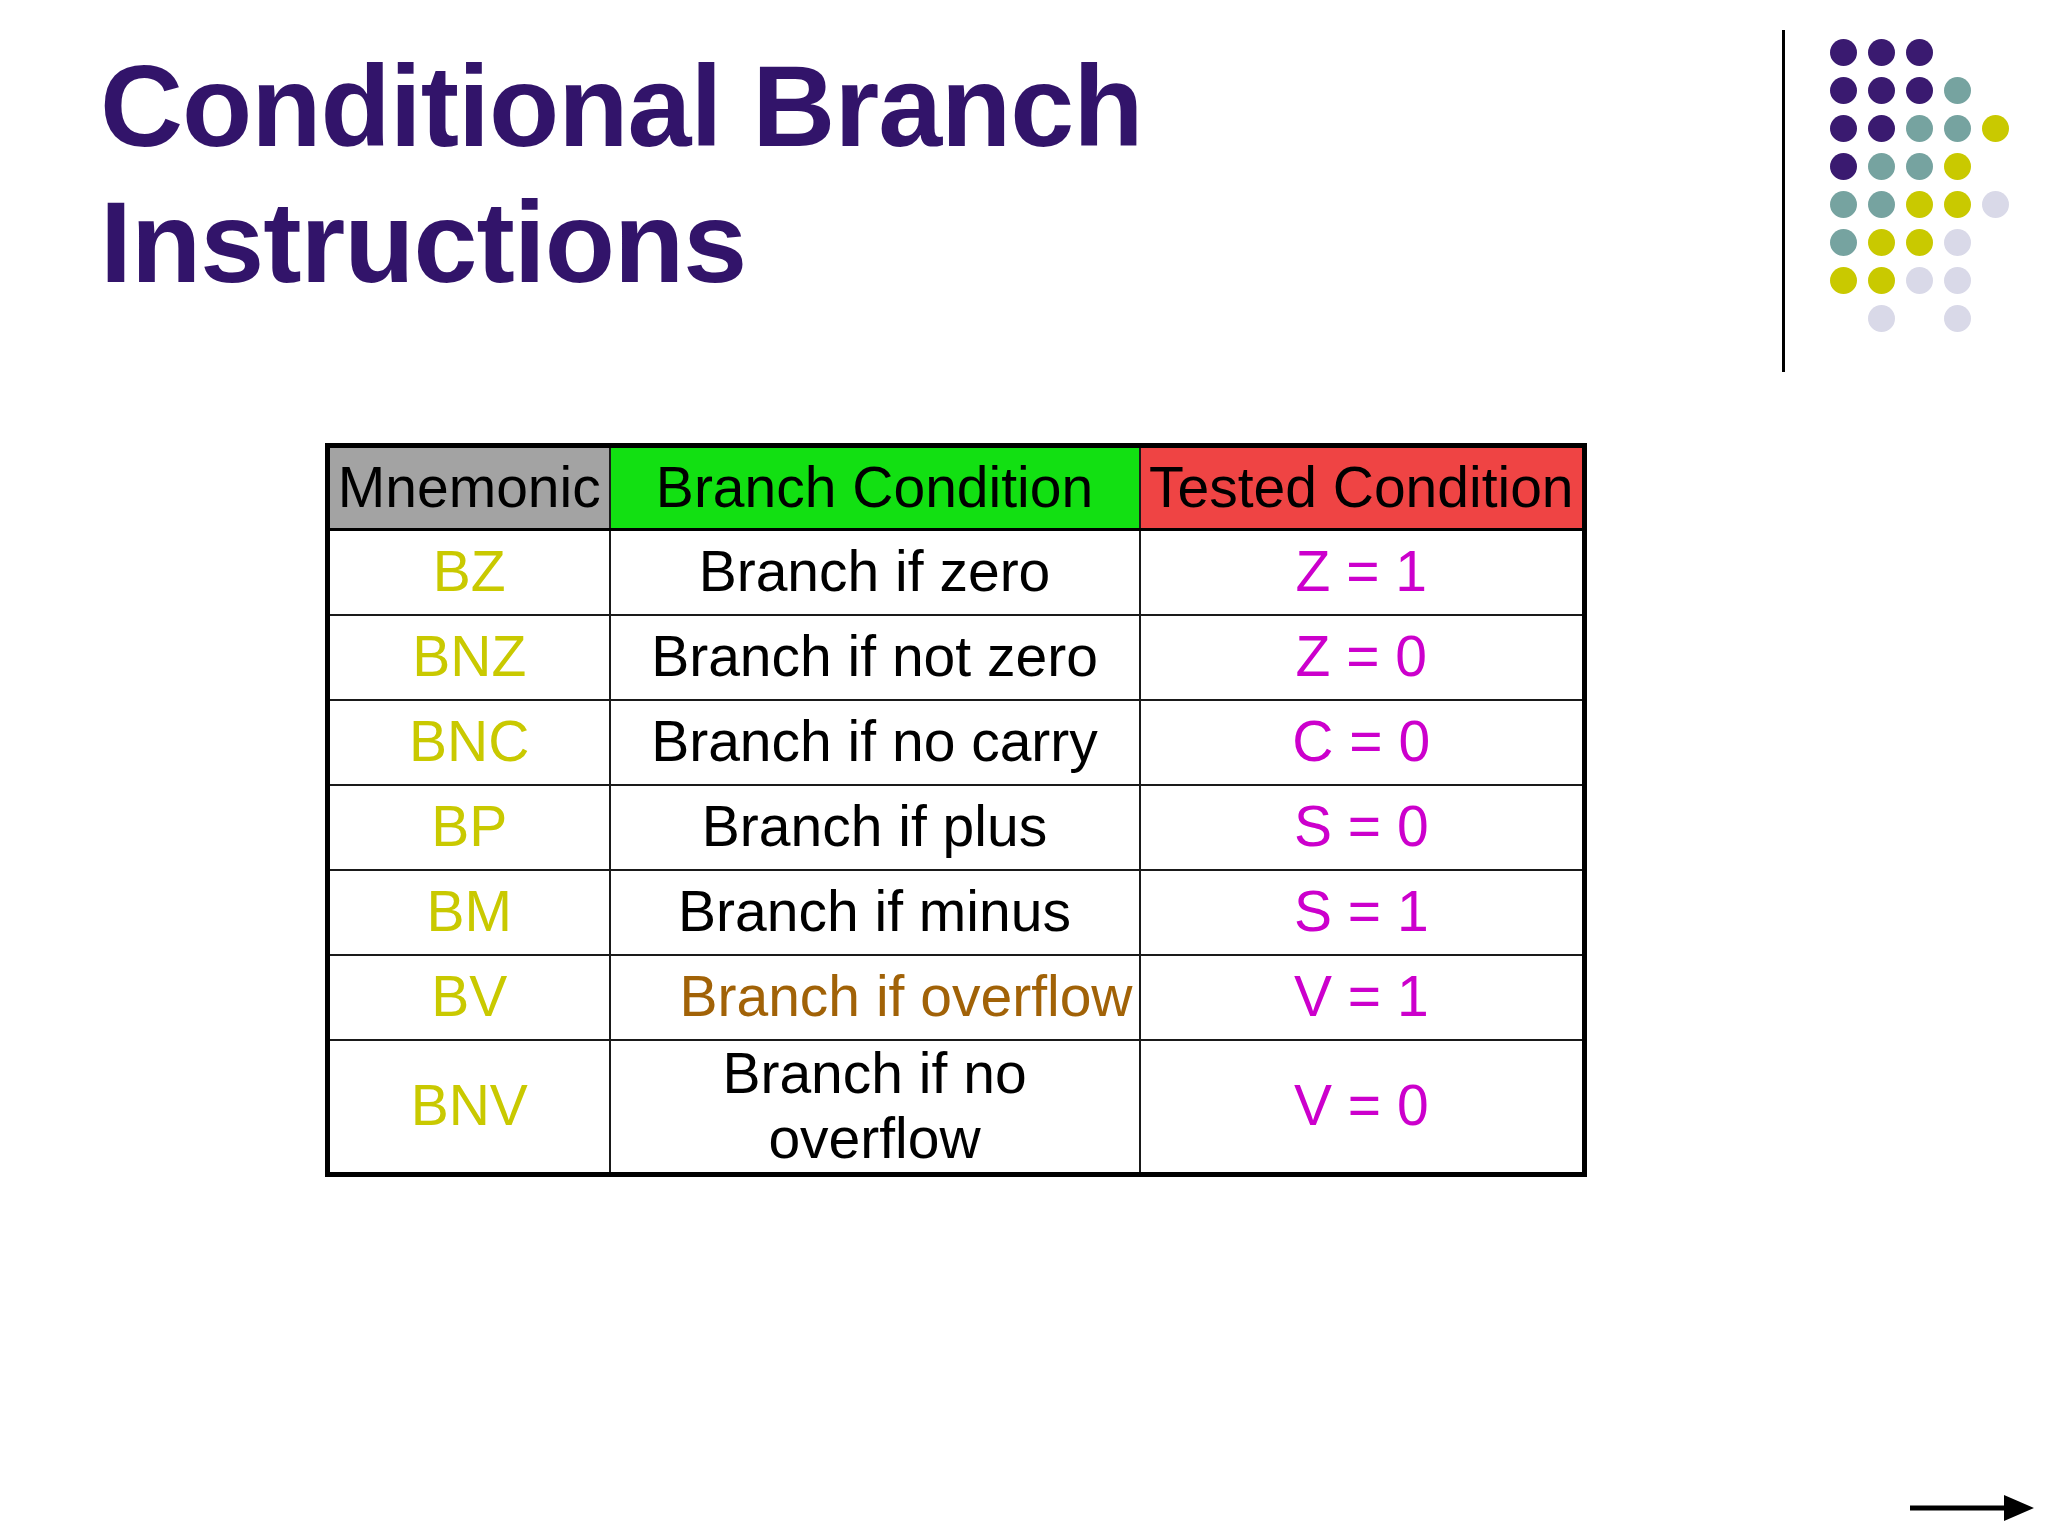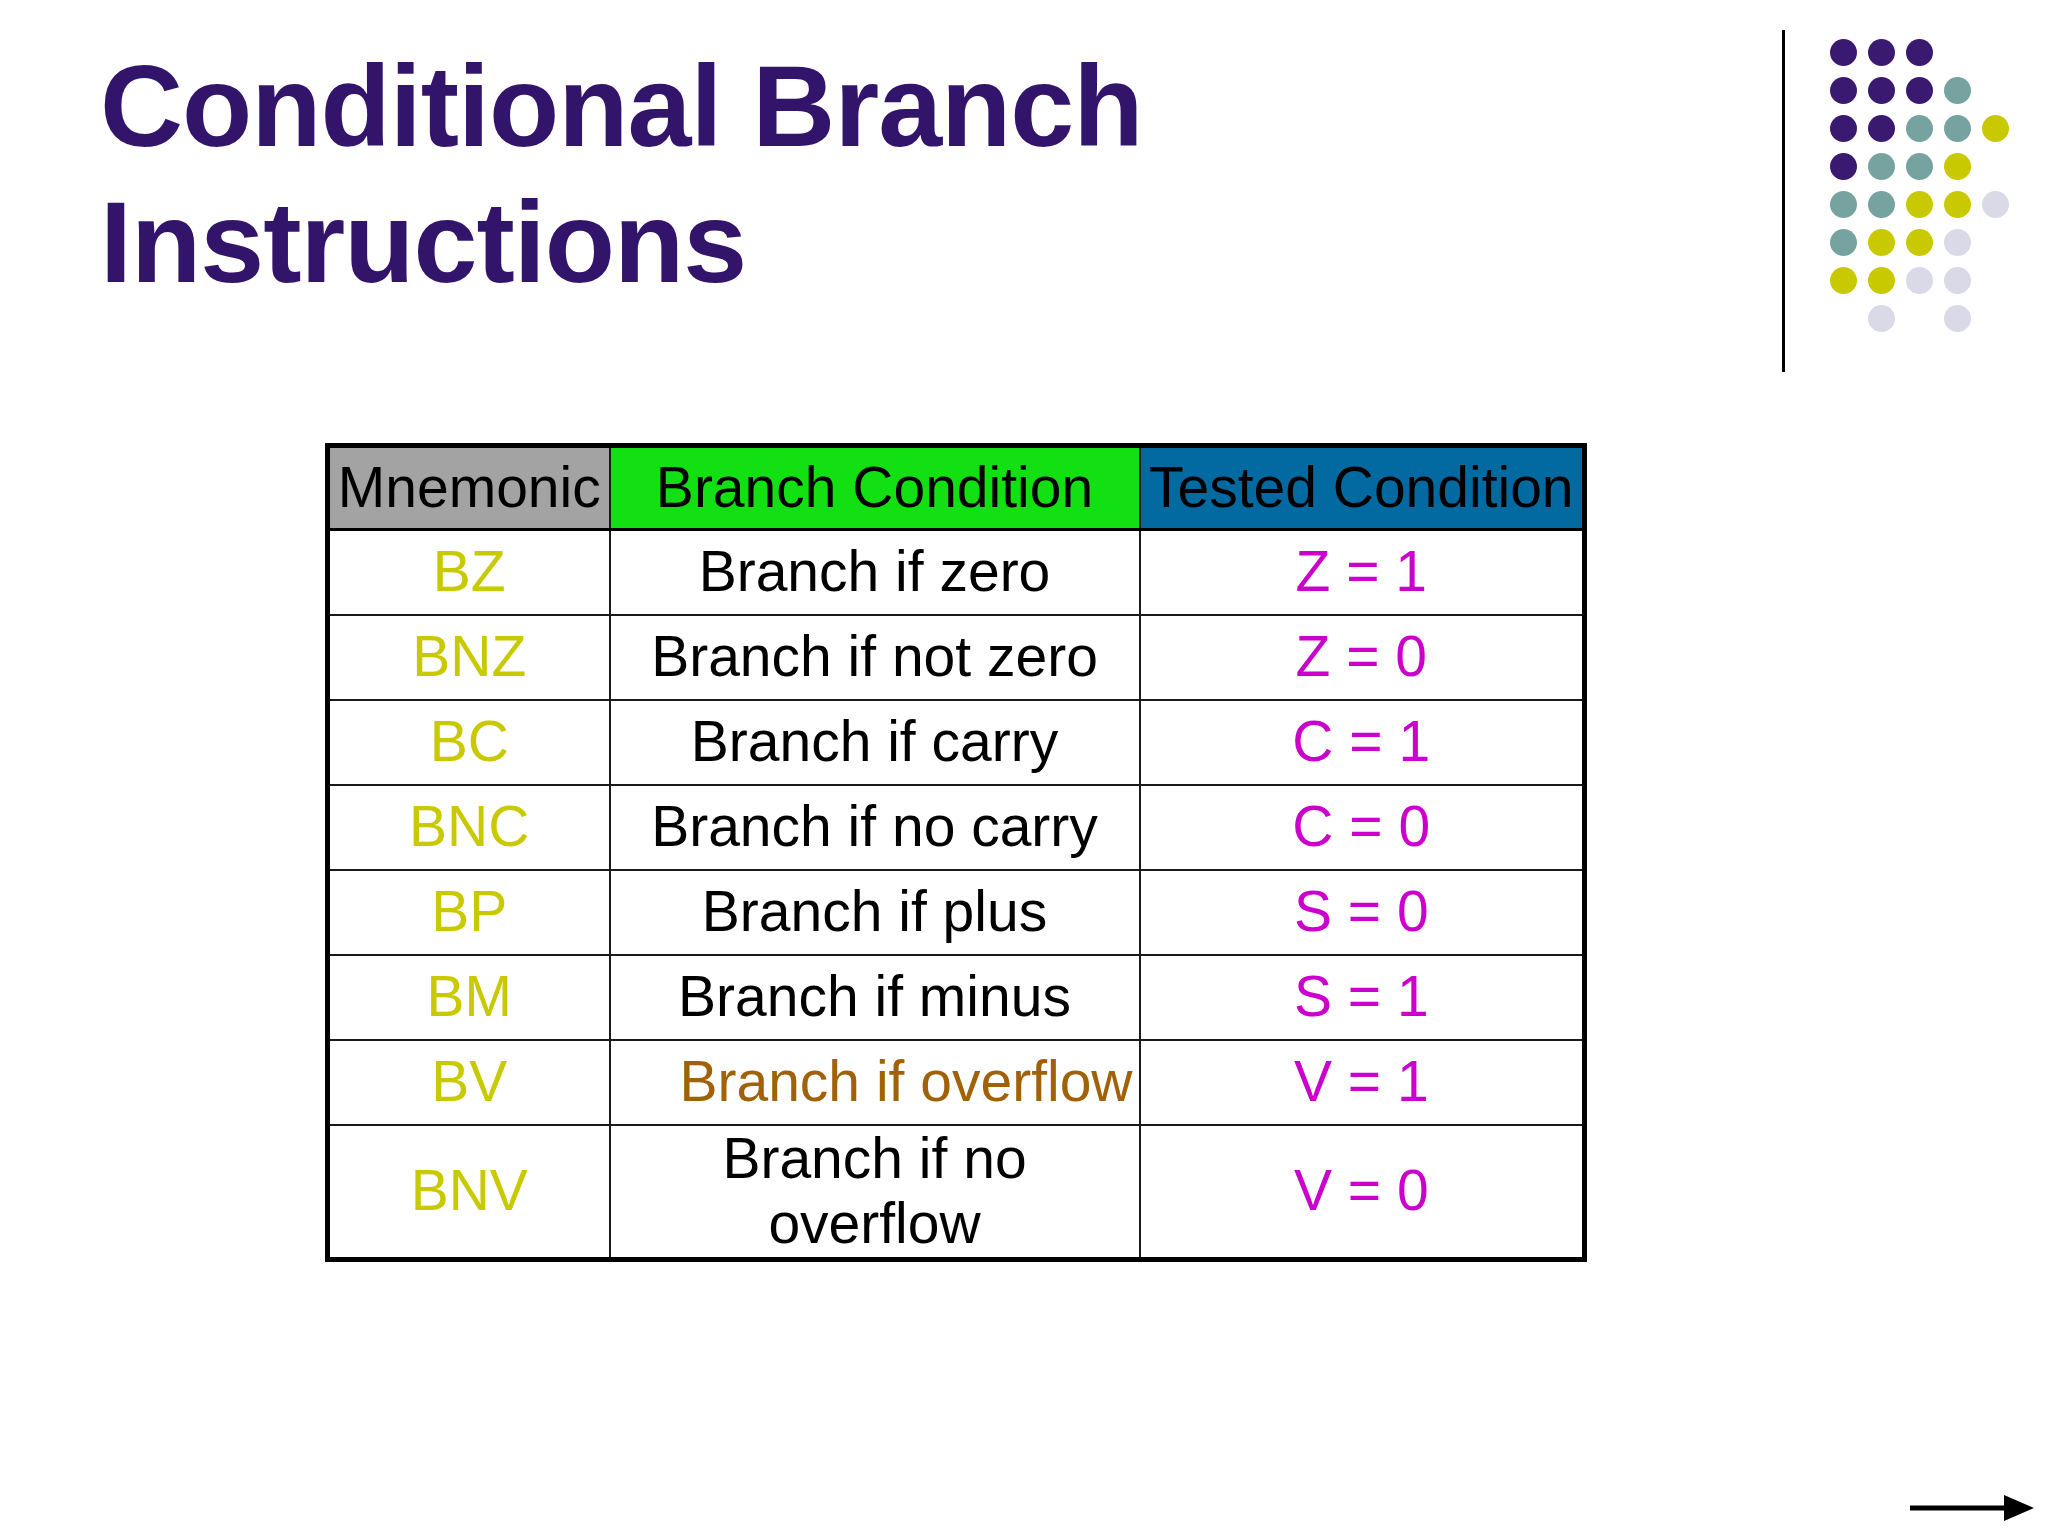--- a/index.html
+++ b/index.html
@@ -149,38 +149,33 @@
   <table class="branch-table">
     <colgroup>
       <col style="width:282px">
       <col style="width:530px">
       <col style="width:445px">
     </colgroup>
     <thead>
       <tr class="hdr">
         <th style="background: #a3a3a3;">Mnemonic</th>
         <th style="background: rgb(18, 224, 18);">Branch Condition</th>
-        <th style="background: #0369a1;">Tested Condition</th>
+        <th style="background: #ef4444;">Tested Condition</th>
       </tr>
     </thead>
     <tbody id="tbody">
       <tr class="row">
         <td class="mn" style="color: rgb(201, 201, 0);">BZ</td>
         <td class="cond" style="color: rgb(0, 0, 0);">Branch if zero</td>
         <td class="tst" style="color: rgb(204, 0, 204);">Z = 1</td>
       </tr>
       <tr class="row">
         <td class="mn" style="color: rgb(201, 201, 0);">BNZ</td>
         <td class="cond" style="color: rgb(0, 0, 0);">Branch if not zero</td>
         <td class="tst" style="color: rgb(204, 0, 204);">Z = 0</td>
-      </tr>
-      <tr class="row">
-        <td class="mn" style="color: rgb(201, 201, 0);">BC</td>
-        <td class="cond" style="color: rgb(0, 0, 0);">Branch if carry</td>
-        <td class="tst" style="color: rgb(204, 0, 204);">C = 1</td>
       </tr>
       <tr class="row">
         <td class="mn" style="color: rgb(201, 201, 0);">BNC</td>
         <td class="cond" style="color: rgb(0, 0, 0);">Branch if no carry</td>
         <td class="tst" style="color: rgb(204, 0, 204);">C = 0</td>
       </tr>
       <tr class="row">
         <td class="mn" style="color: rgb(201, 201, 0);">BP</td>
         <td class="cond" style="color: rgb(0, 0, 0);">Branch if plus</td>
         <td class="tst" style="color: rgb(204, 0, 204);">S = 0</td>

